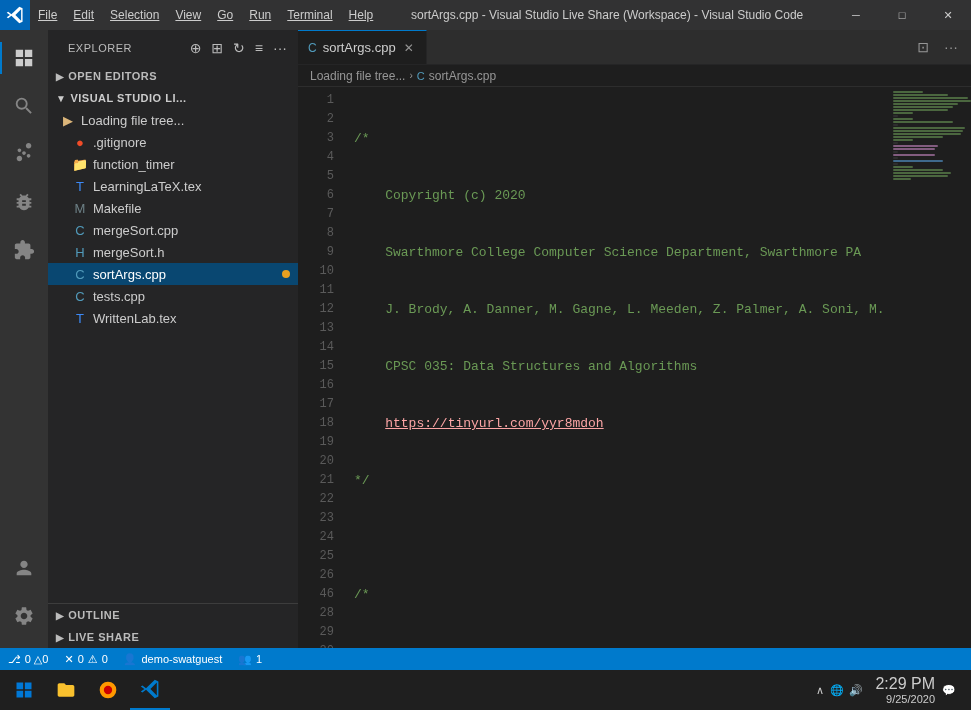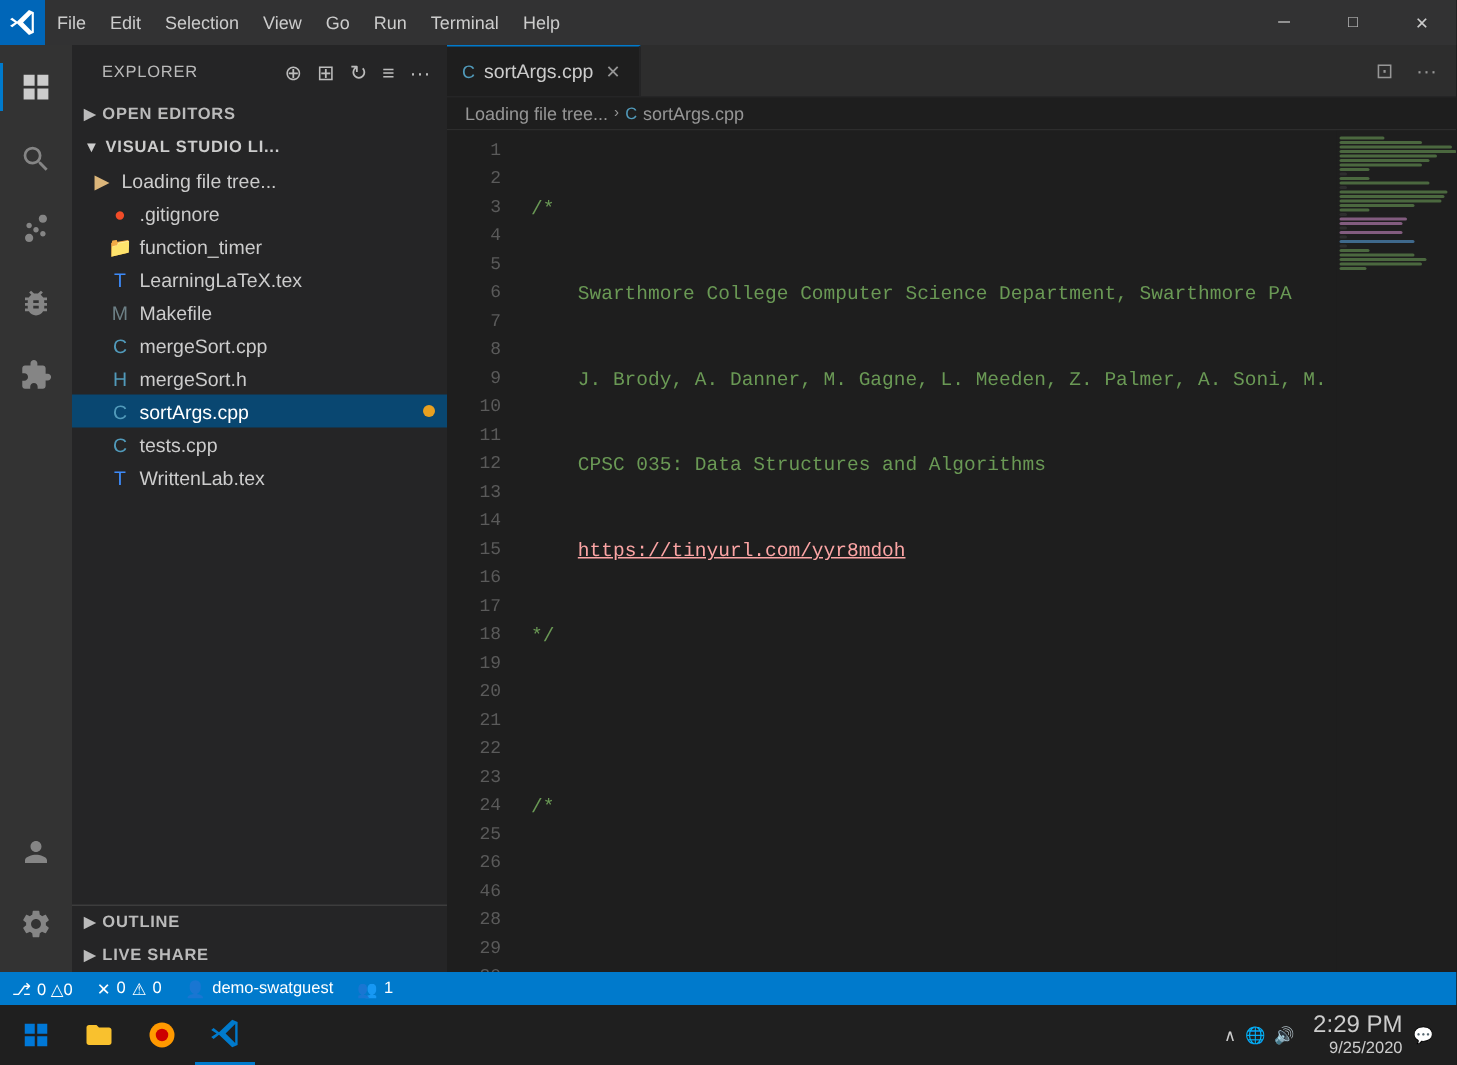--- a/index.html
+++ b/index.html
@@ -42,20 +42,21 @@
       align-items: center;
     }
     .titlebar-menu-item {
       padding: 0 8px;
       height: 30px;
       display: flex;
       align-items: center;
       color: #cccccc;
       font-size: 12px;
       cursor: pointer;
+      text-decoration: underline;
     }
     .titlebar-title {
       flex: 1;
       text-align: center;
       font-size: 12px;
       color: #cccccc;
     }
     .titlebar-controls {
       display: flex;
       align-items: center;
@@ -447,20 +448,21 @@
       <div class="titlebar-menu-item">File</div>
       <div class="titlebar-menu-item">Edit</div>
       <div class="titlebar-menu-item">Selection</div>
       <div class="titlebar-menu-item">View</div>
       <div class="titlebar-menu-item">Go</div>
       <div class="titlebar-menu-item">Run</div>
       <div class="titlebar-menu-item">Terminal</div>
       <div class="titlebar-menu-item">Help</div>
     </div>
   </div>
+  <div class="titlebar-title">sortArgs.cpp - Visual Studio Live Share (Workspace) - Visual Studio Code</div>
   <div class="titlebar-controls">
     <div class="titlebar-btn">─</div>
     <div class="titlebar-btn">□</div>
     <div class="titlebar-btn close">✕</div>
   </div>
 </div>
 
 <div class="main-container">
 
   <div class="activity-bar">
@@ -643,20 +645,21 @@
         <div class="line-number">25</div>
         <div class="line-number">26</div>
         <div class="line-number">46</div>
         <div class="line-number">28</div>
         <div class="line-number">29</div>
         <div class="line-number">30</div>
       </div>
 
       <div class="code-content">
         <div class="code-line"><span class="c-comment">/*</span></div>
+        <div class="code-line"><span class="c-comment">    Copyright (c) 2020</span></div>
         <div class="code-line"><span class="c-comment">    Swarthmore College Computer Science Department, Swarthmore PA</span></div>
         <div class="code-line"><span class="c-comment">    J. Brody, A. Danner, M. Gagne, L. Meeden, Z. Palmer, A. Soni, M.</span></div>
         <div class="code-line"><span class="c-comment">    CPSC 035: Data Structures and Algorithms</span></div>
         <div class="code-line"><span class="c-comment">    <a href="#" class="c-link">https://tinyurl.com/yyr8mdoh</a></span></div>
         <div class="code-line"><span class="c-comment">*/</span></div>
         <div class="code-line"></div>
         <div class="code-line"><span class="c-comment">/*</span></div>
         
         
         

